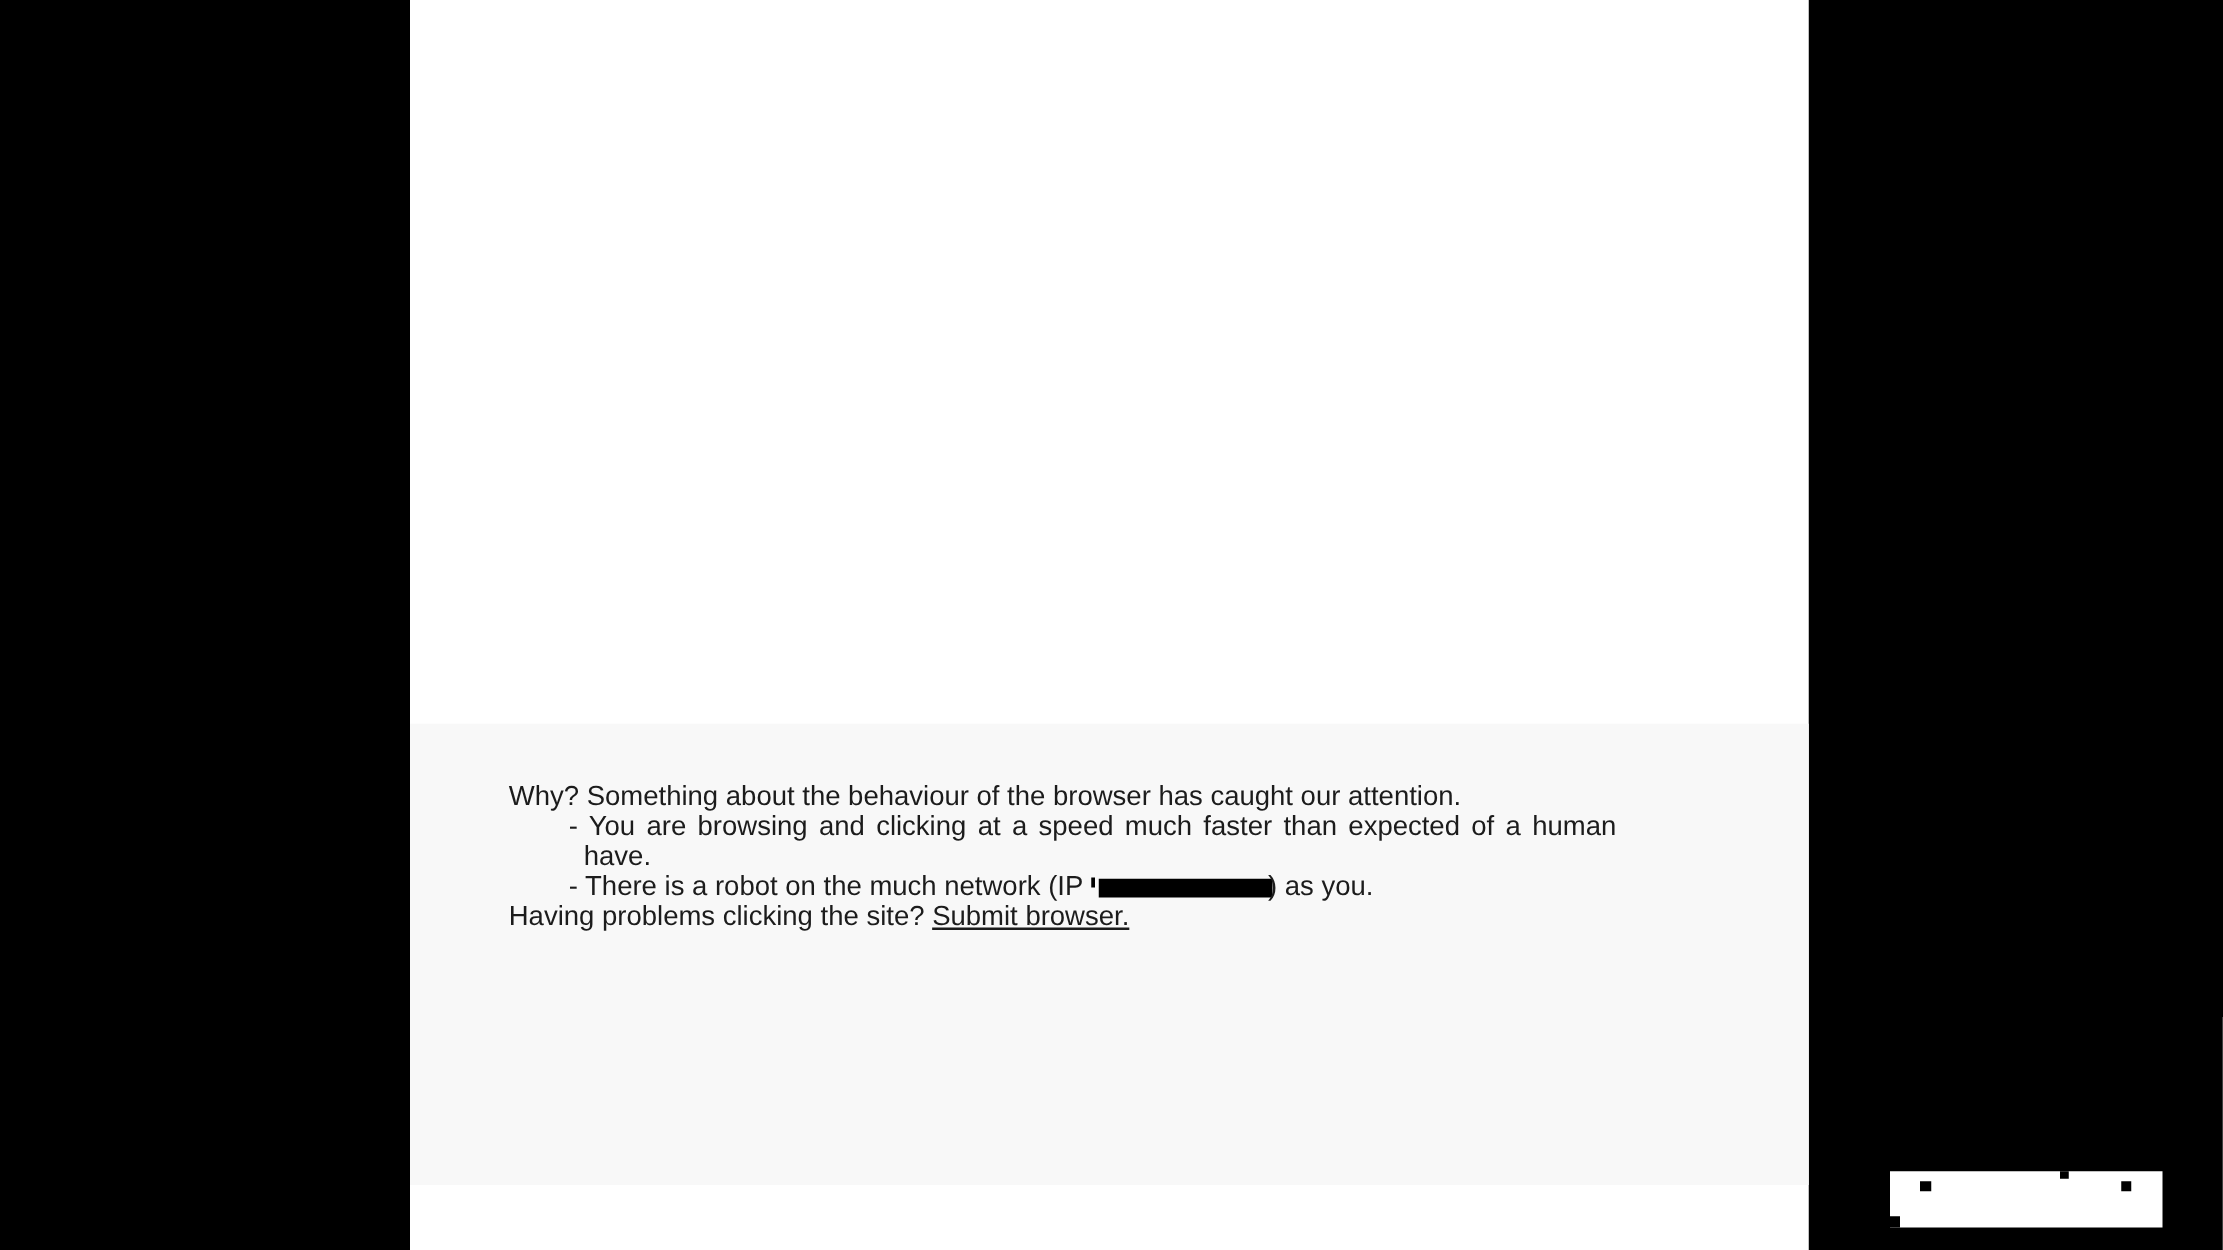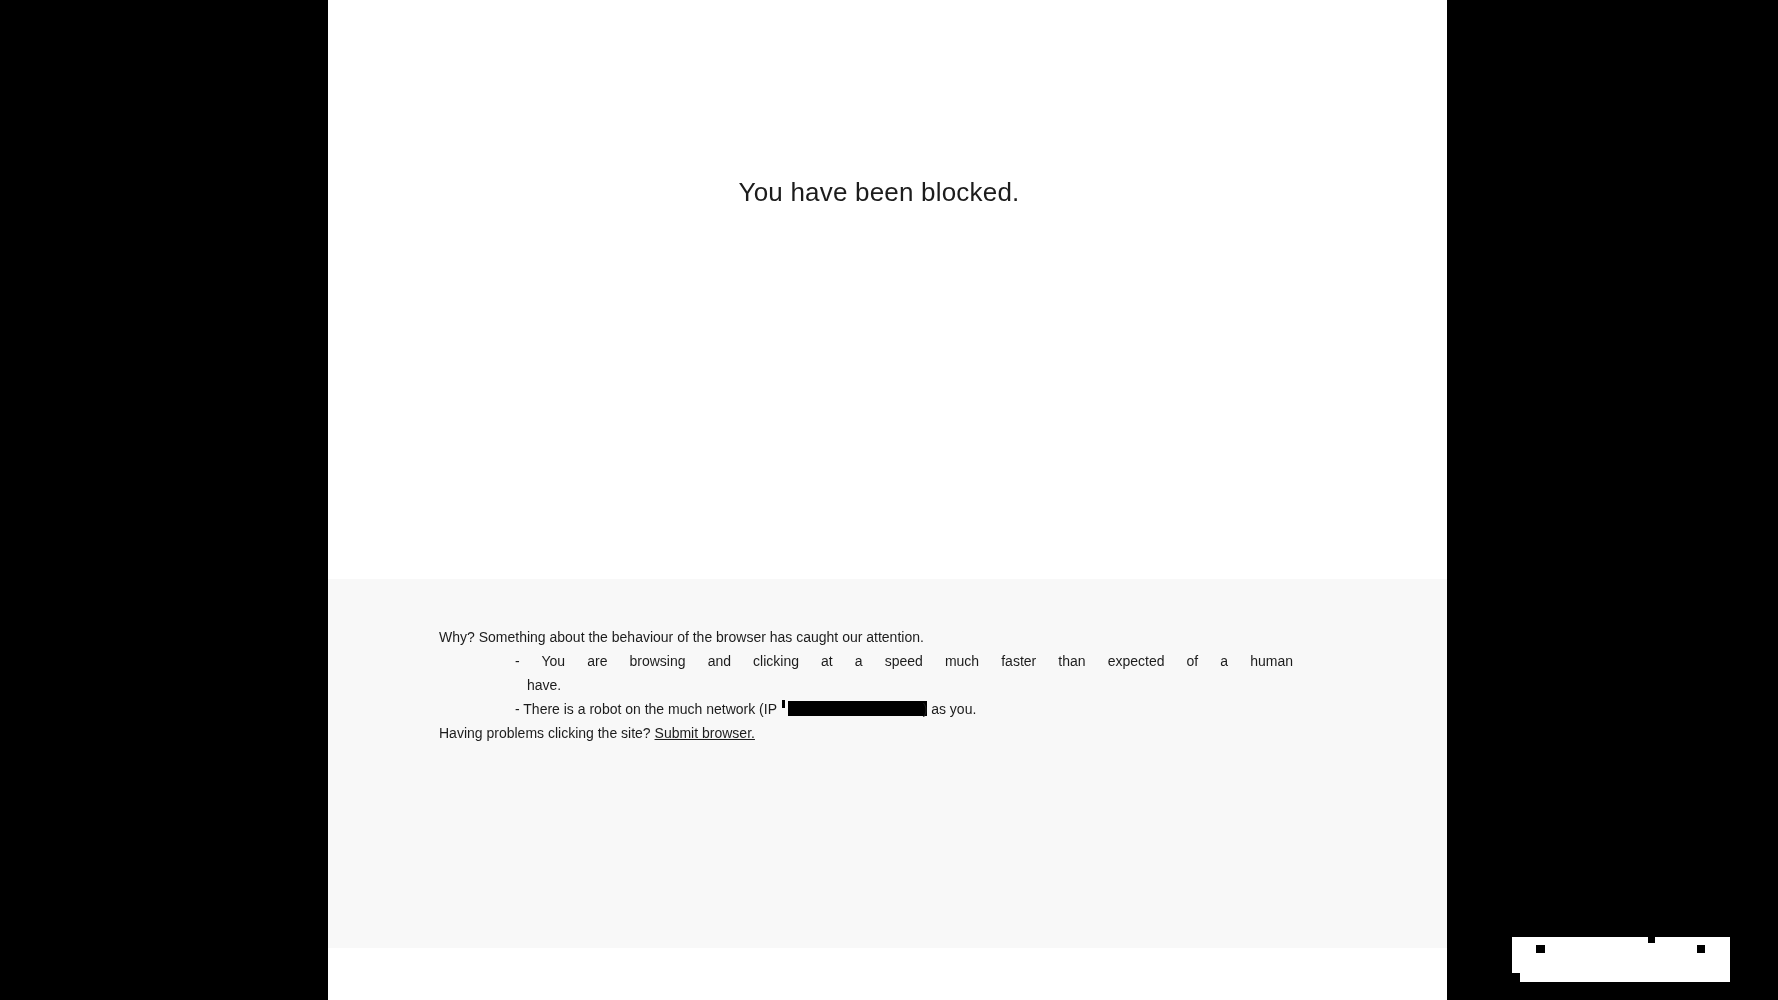--- a/index.html
+++ b/index.html
@@ -51,31 +51,31 @@
 
   
   .info-section {
     position: absolute;
     left: 0;
     top: 579px;
     width: 1119px;
     height: 369px;
     background: #f8f8f8;
     box-sizing: border-box;
-    padding: 46px 154px 0 111px;
-    font-size: 14px;
+    padding: 46px 154px 0 79px;
+    font-size: 22px;
     line-height: 24px;
     color: #1c1c1c;
   }
 
   .info-section p { margin: 0; }
   .p-why   { margin: 0; }
   .p-intro { margin-top: 25px; }
 
-  .expl-item { margin-left: 76px; }
+  .expl-item { margin-left: 48px; }
   .expl-item .line {
     padding-left: 12px;
     text-indent: -12px;
   }
   .expl-item .jline {
     padding-left: 12px;
     text-indent: -12px;
     text-align: justify;
     text-align-last: justify;
   }
@@ -136,21 +136,20 @@
   .mark.m4 { left: 0;     top: 36px; width: 8px; height: 9px; }
 </style>
 </head>
 <body>
 
 <div class="letterbox left"></div>
 <div class="letterbox right"></div>
 
 <div class="viewport">
 
-  <h1 class="page-title">You have been blocked.</h1>
 
   <div class="info-section">
 
     <p class="p-why">Why? Something about the behaviour of the browser has caught our attention.</p>
 
 
     <div class="explanations">
 
       <div class="expl-item">
         <div class="jline">- You are browsing and clicking at a speed much faster than expected of a human</div>

